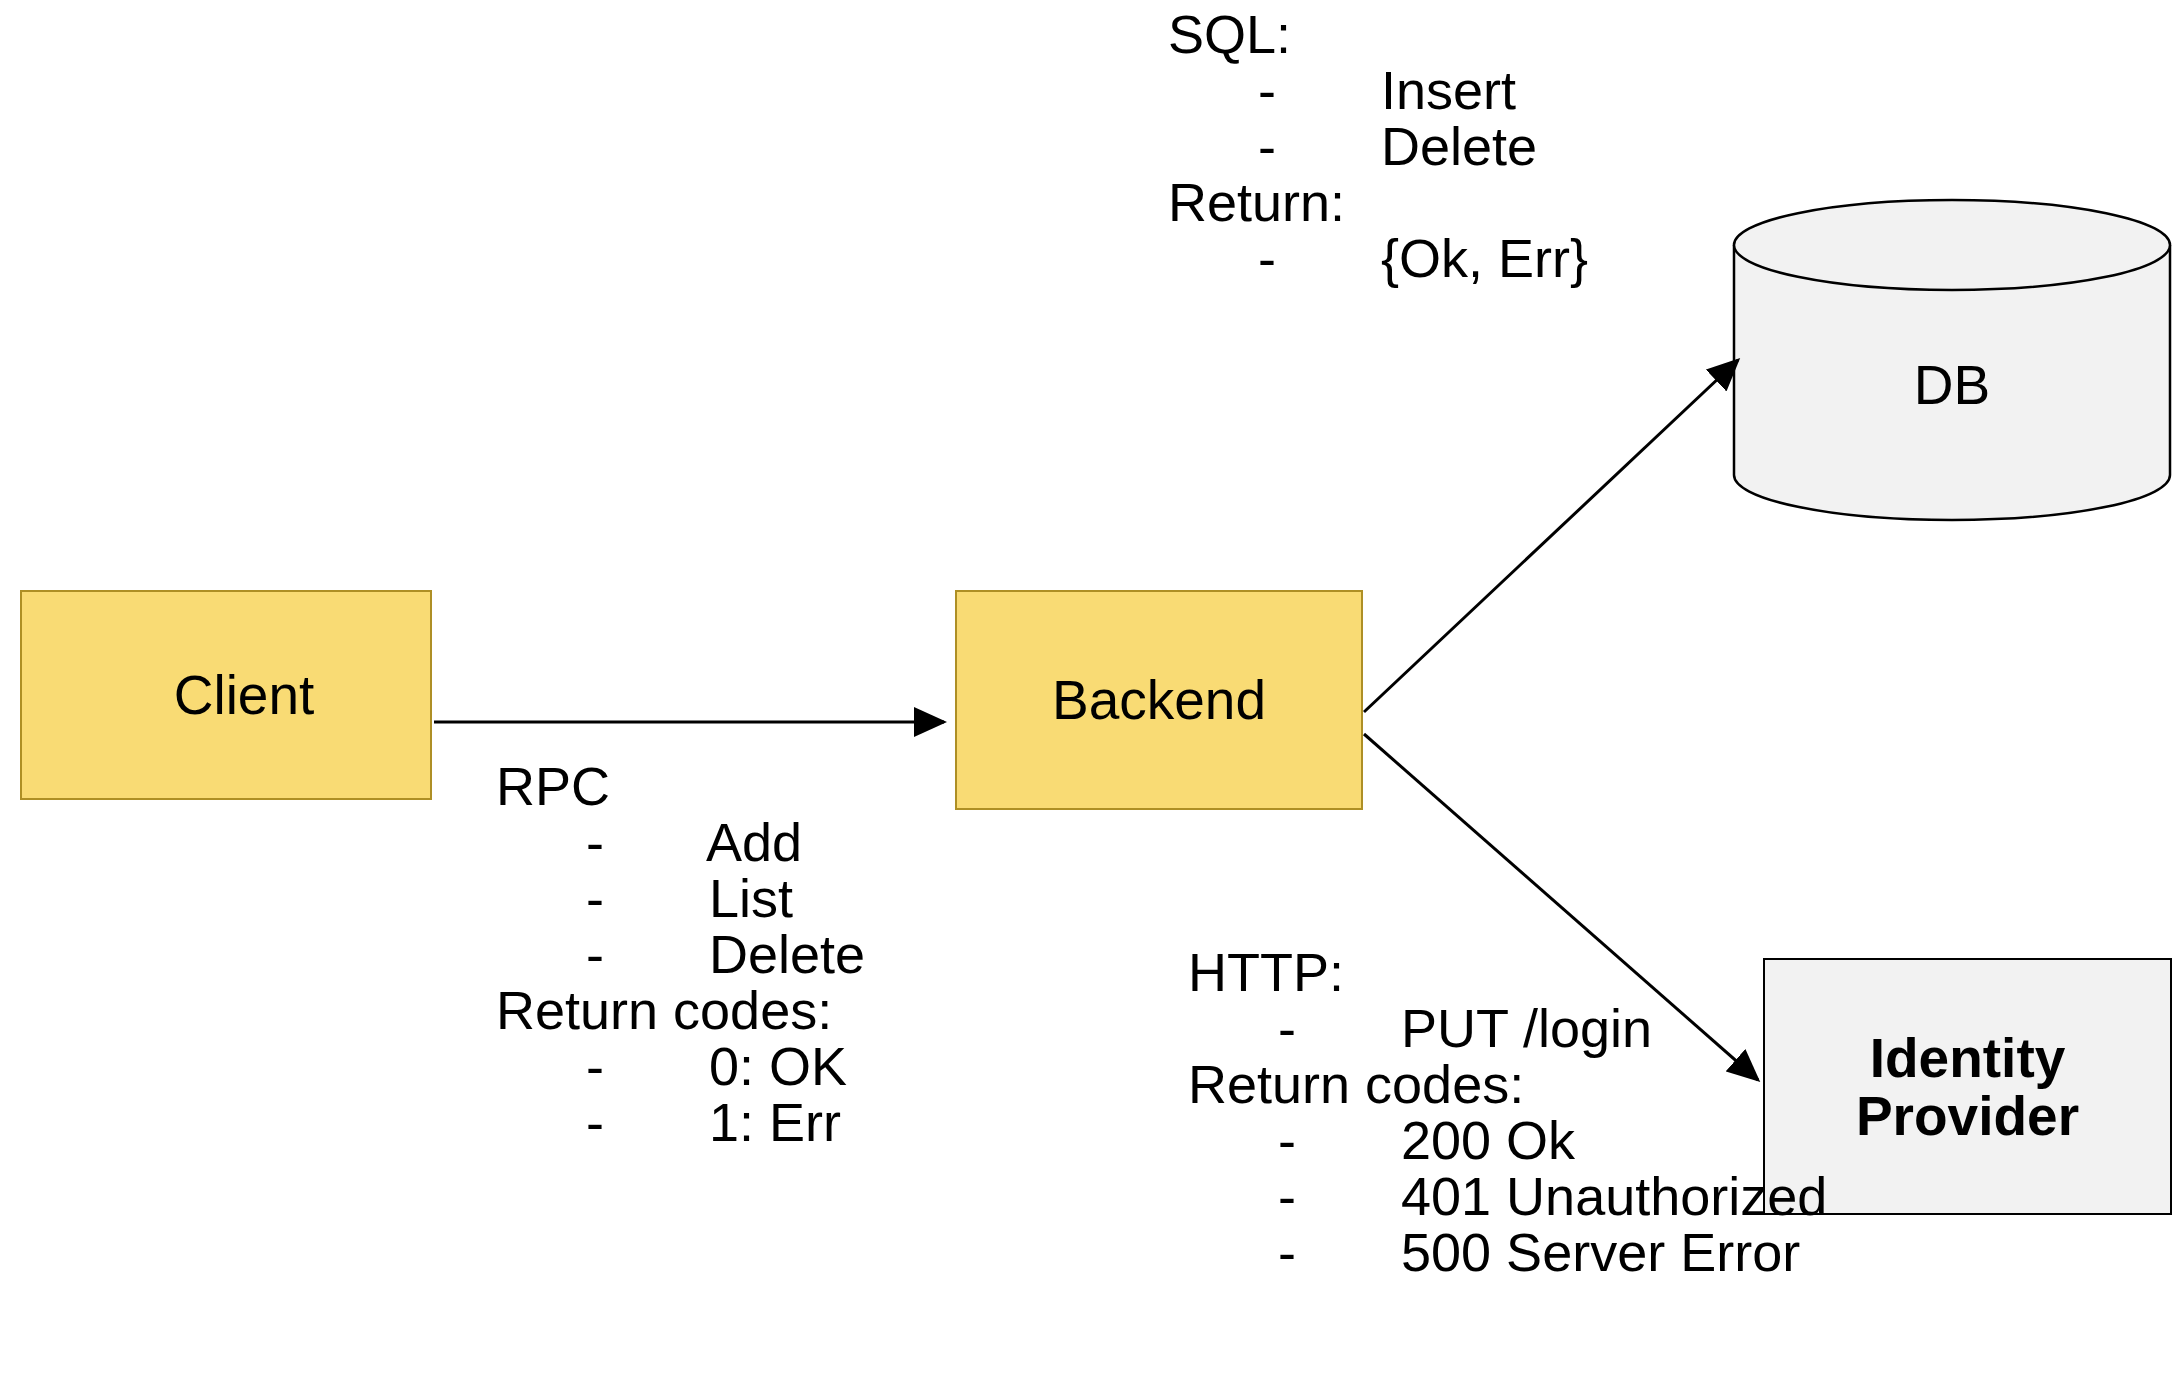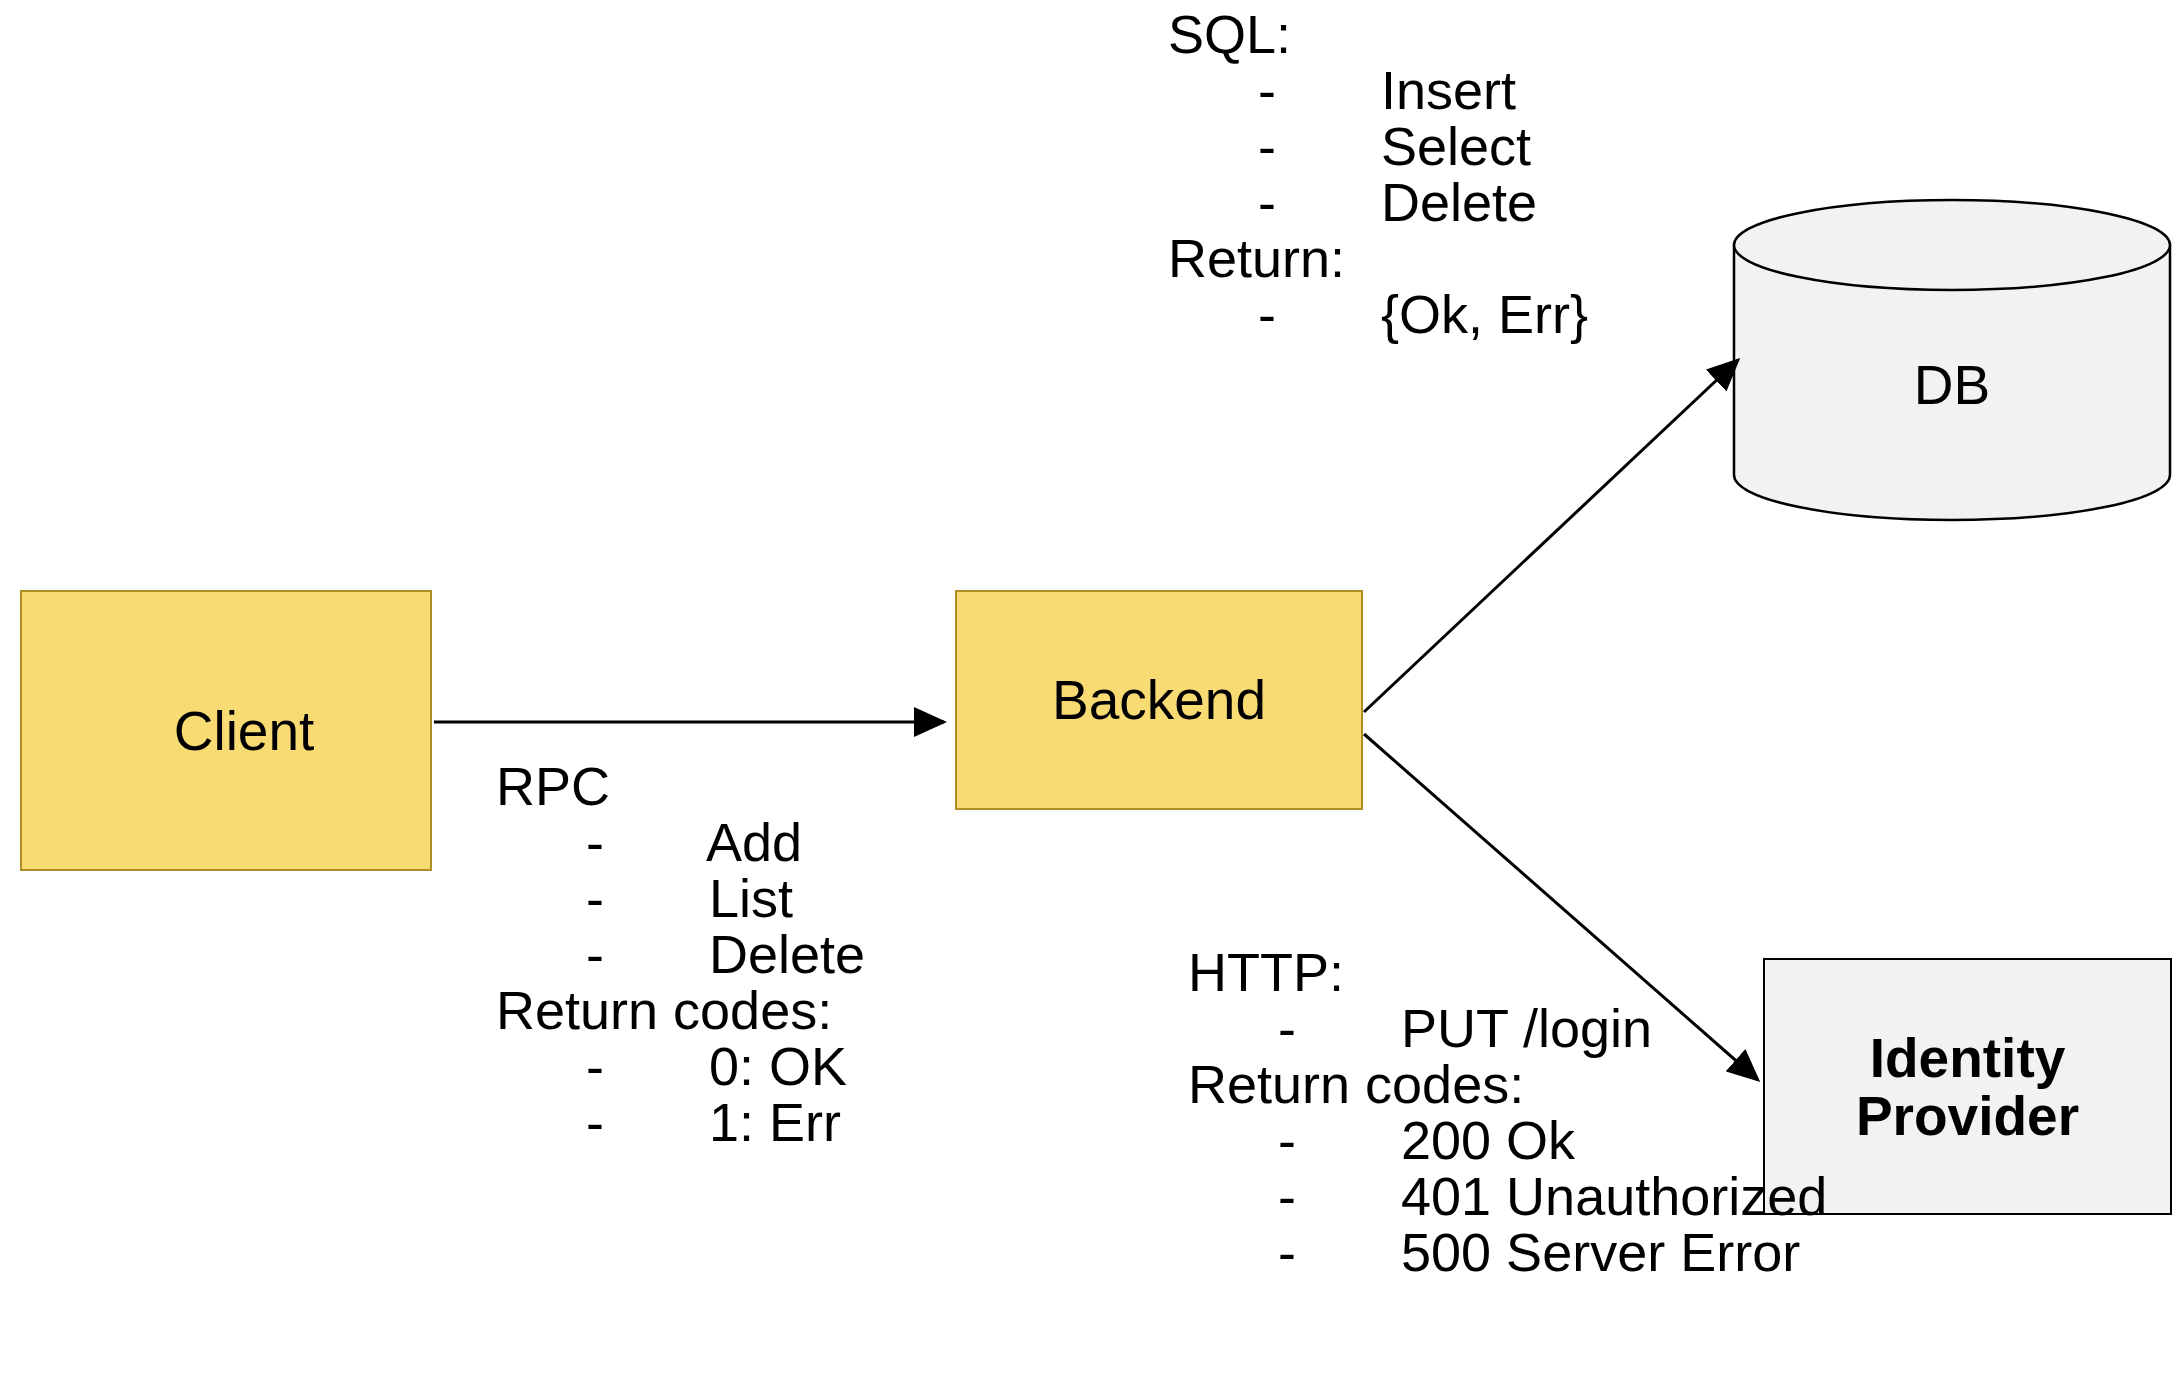--- a/index.html
+++ b/index.html
@@ -83,41 +83,40 @@
     <g>
       <path class="cyl-body" d="M 1734 245 L 1734 475 A 218 45 0 0 0 2170 475 L 2170 245"></path>
       <ellipse class="cyl-top" cx="1952" cy="245" rx="218" ry="45"></ellipse>
     </g>
 
     <line class="arrow" x1="434" y1="722" x2="944" y2="722" marker-end="url(#arrowhead)"></line>
     <line class="arrow" x1="1364" y1="712" x2="1738" y2="360" marker-end="url(#arrowhead)"></line>
     <line class="arrow" x1="1364" y1="734" x2="1758" y2="1080" marker-end="url(#arrowhead)"></line>
   </svg>
 
-  <div class="node yellow" style="left:20px; top:590px; width:412px; height:281px;padding-left:36px;">
+  <div class="node yellow" style="left:20px; top:590px; width:412px; height:210px;padding-left:36px;">
     <span>Client</span>
   </div>
 
   <div class="node yellow" style="left:955px; top:590px; width:408px; height:220px;">
     <span>Backend</span>
   </div>
 
   <div class="node transparent" style="left:1734px; top:300px; width:436px; height:170px;">
     <span>DB</span>
   </div>
 
   <div class="node gray" style="left:1763px; top:958px; width:409px; height:257px;">
     <span>Identity
 Provider</span>
   </div>
 
   <div class="label-block" style="left:1168px; top:6px;">
     <div class="line">SQL:</div>
     <div class="line">      -       Insert</div>
-    <div class="line">      -       Select</div>
     <div class="line">      -       Delete</div>
     <div class="line">Return:</div>
     <div class="line">      -       {Ok, Err}</div>
   </div>
 
   <div class="label-block" style="left:496px; top:758px;">
     <div class="line">RPC</div>
     <div class="line">      -       Add</div>
     <div class="line">      -       List</div>
     <div class="line">      -       Delete</div>

